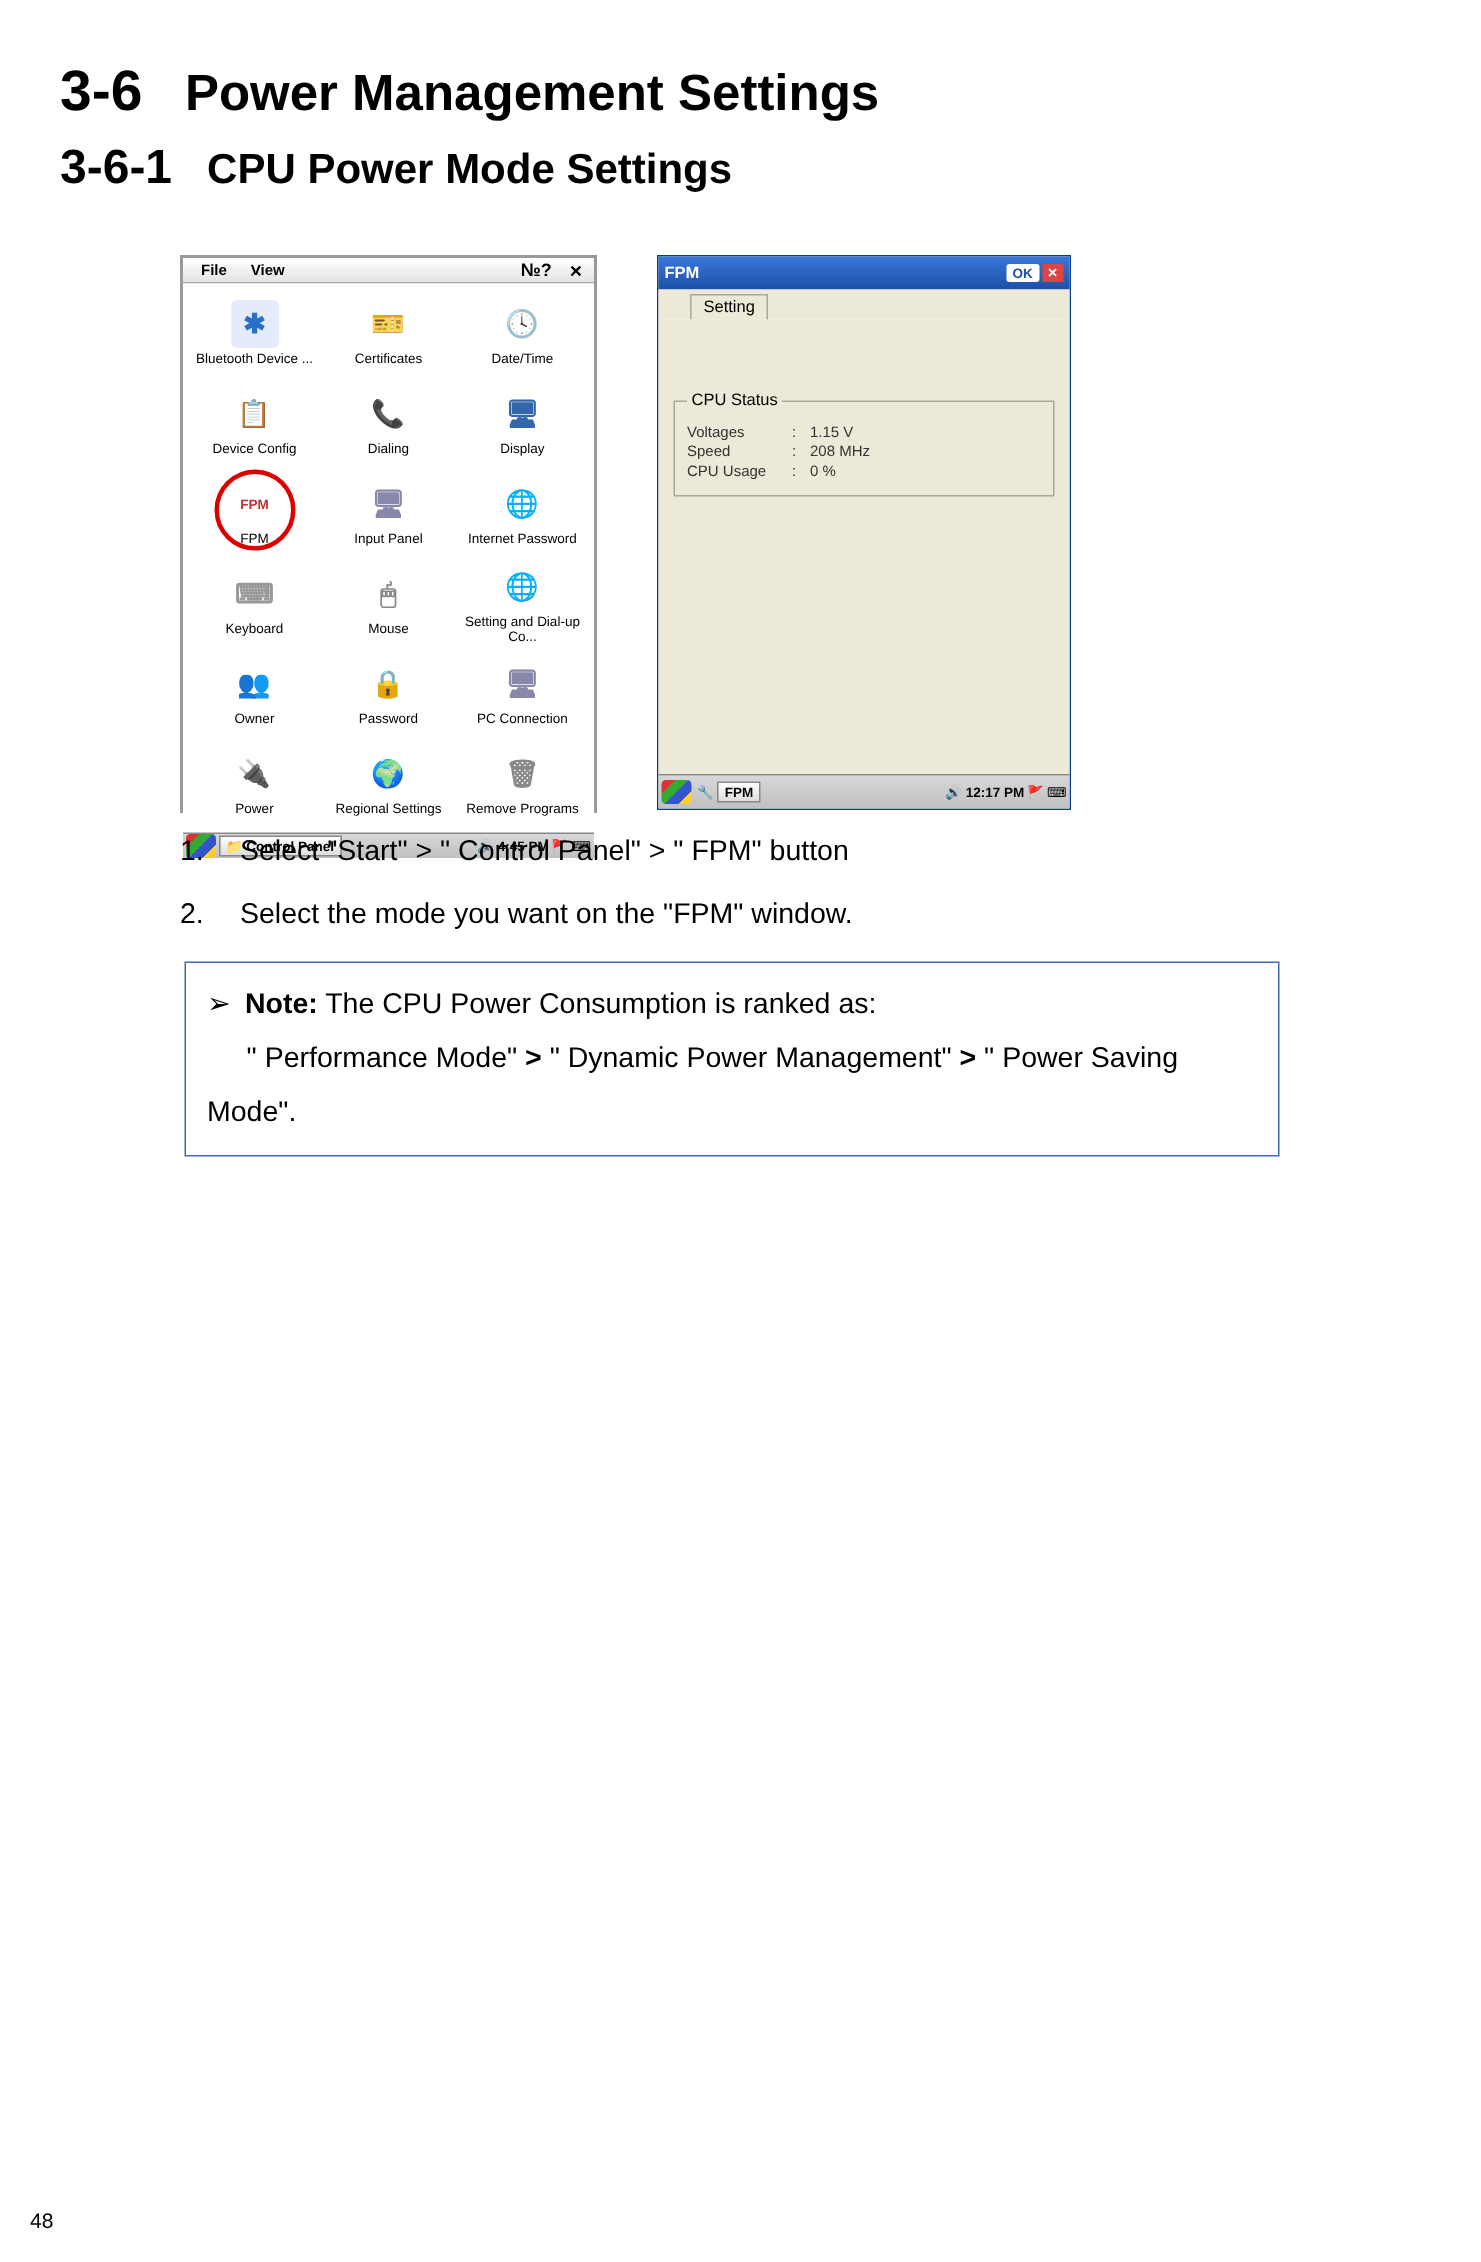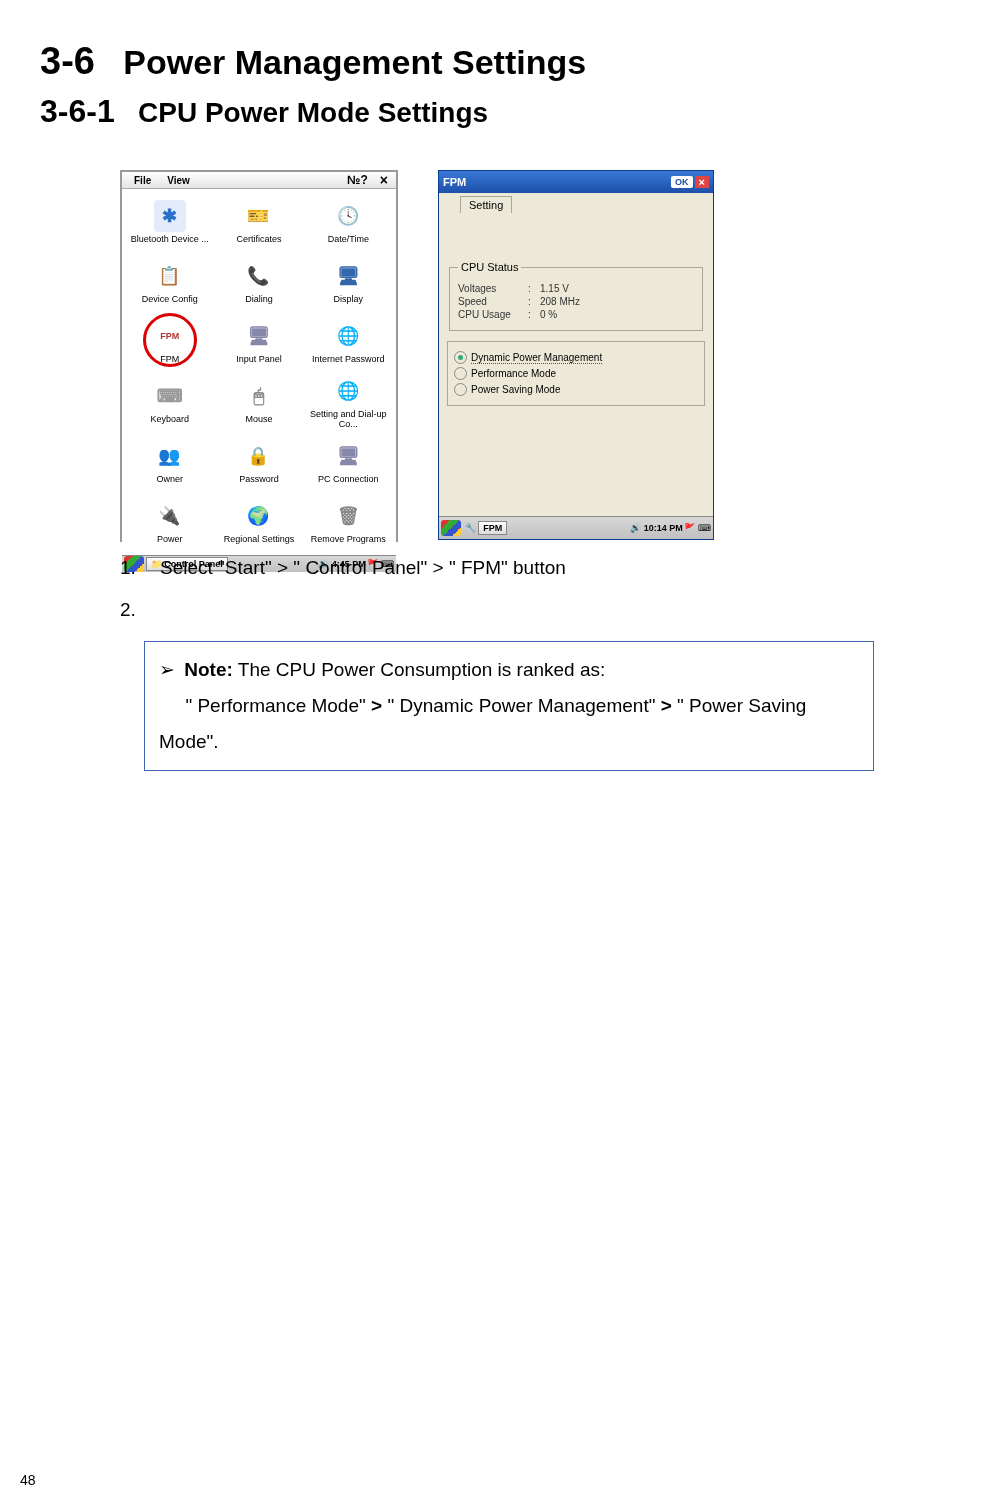--- a/index.html
+++ b/index.html
@@ -241,21 +241,21 @@
     .step {
       margin-left: 80px;
       font-size: 19px;
       margin-bottom: 20px;
       display: flex;
     }
     .step .num {
       width: 40px;
     }
     .note-box {
-      margin-left: 104px;
+      margin-left: 83px;
       width: 700px;
       border: 1px solid #4169b5;
       padding: 10px 14px;
       font-size: 19px;
       line-height: 1.9;
     }
     .note-box .arrow {
       display: inline-block;
       width: 20px;
     }
@@ -401,57 +401,44 @@
               <span class="col">:</span>
               <span>208 MHz</span>
             </div>
             <div class="status-row">
               <span class="lbl">CPU Usage</span>
               <span class="col">:</span>
               <span>0 %</span>
             </div>
           </div>
       </fieldset>
-      <div class="radio-group" id="radio-rows">
-          <div class="radio-row sel">
-            <div class="radio selected"></div>
-            <span>Dynamic Power Management</span>
-          </div>
-          <div class="radio-row">
-            <div class="radio"></div>
-            <span>Performance Mode</span>
-          </div>
-          <div class="radio-row">
-            <div class="radio"></div>
-            <span>Power Saving Mode</span>
-          </div>
-        </div>
     </div>
     <div class="fpm-taskbar">
       <div class="ce-start"></div>
       <div style="padding:0 2px;">🔧</div>
       <div class="ce-taskbtn">
         <b>FPM</b>
       </div>
       <div class="ce-tray">
         <span>🔊</span>
-          <b>10:14 PM</b>
+          <b>12:17 PM</b>
         <span>🚩</span>
           <span>⌨</span>
       </div>
     </div>
   </div>
 </div>
 
 <div class="step">
   <span class="num">1.</span>
   <span>Select "Start" &gt; " Control Panel"    &gt; " FPM" button</span>
 </div>
 <div class="step">
   <span class="num">2.</span>
+  <span>Select the mode you want on the "FPM" window.</span>
 </div>
 
 <div class="note-box">
   <span class="arrow">➢</span>
   <b>Note:</b><span> The CPU Power Consumption is ranked as:</span><br>
   &nbsp;&nbsp;&nbsp;&nbsp;&nbsp;<span>" Performance Mode" </span><b>&gt;</b><span> " Dynamic Power Management" </span><b>&gt;</b><span> " Power Saving Mode".</span>
 </div>
 
 <div class="page-num">48</div>
 

